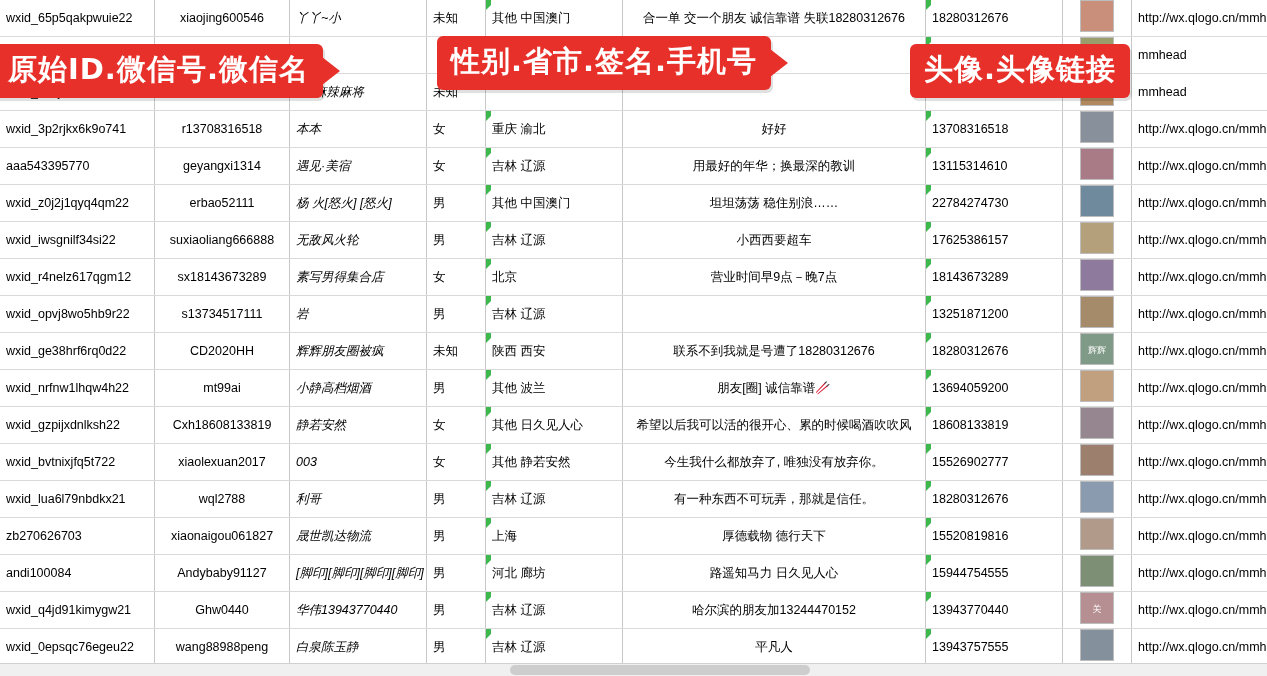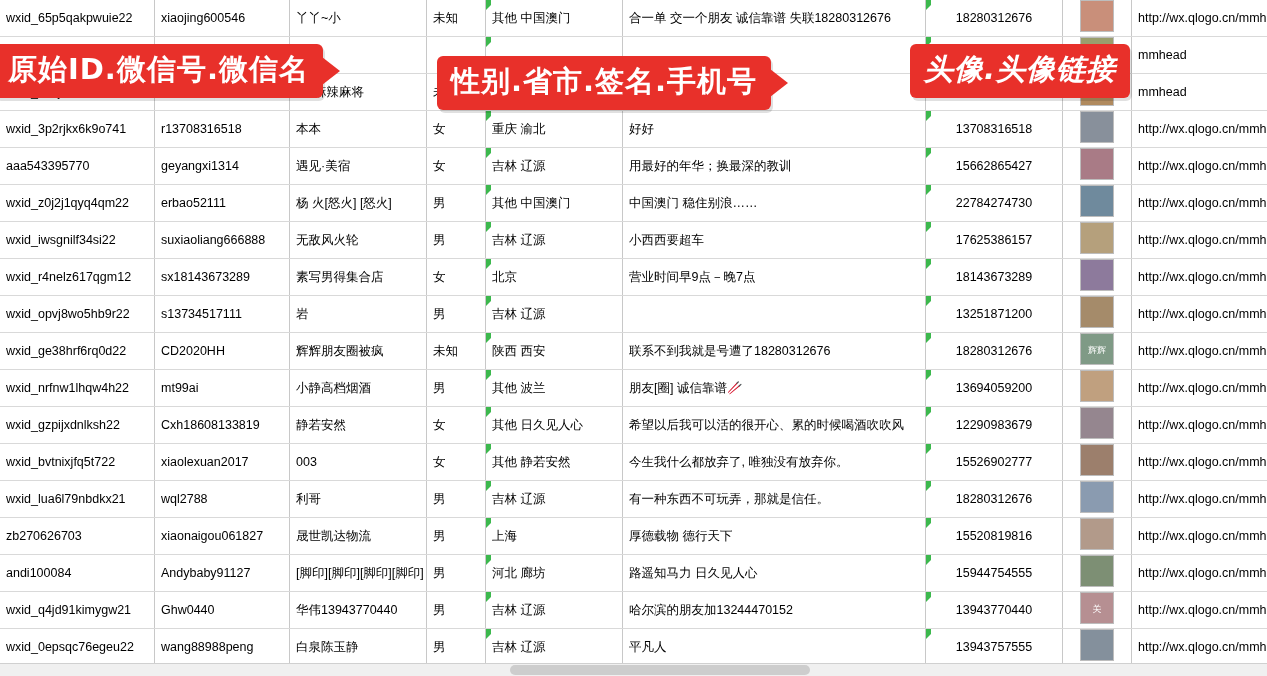--- a/index.html
+++ b/index.html
@@ -30,26 +30,26 @@
     border-right:1px solid #c8c8c8;
     border-bottom:1px solid #d9d9d9;
     vertical-align:middle;
     white-space:nowrap;
     overflow:hidden;
     font-size:12.5px;
     line-height:16px;
   }
   
   .c0{width:142px;}
-  .c1{width:122px;}
-  .c2{width:124px;}
+  .c1{width:122px;text-align:center;}
+  .c2{width:124px;font-style:italic;}
   .c3{width:46px;margin-left:47px;}
   .c4{width:124px;}
-  .c5{width:290px;}
-  .c6{width:124px;text-align:center;}
+  .c5{width:290px;text-align:center;}
+  .c6{width:124px;}
   .c7{width:56px;}
   .c8{width:239px;}
 
   td.avatar{
     padding:0;
     text-align:center;
     border-radius:17px;
   }
   .thumb{
     display:inline-block;
@@ -91,22 +91,22 @@
     font-weight:bold;
     font-size:29px;
     letter-spacing:1px;
     padding:6px 14px 8px 14px;
     border-radius:6px;
     box-shadow:2px 3px 0 rgba(0,0,0,0.12);
     white-space:nowrap;
     font-family:"DejaVu Sans","Liberation Sans",sans-serif;
   }
   #ribbon1{left:-6px;top:44px;}
-  #ribbon2{left:437px;top:56px;}
-  #ribbon3{left:910px;top:44px;font-style:italic;}
+  #ribbon2{left:437px;top:36px;}
+  #ribbon3{left:910px;top:44px;}
   .ribbon:after{
     content:"";
     position:absolute;
     right:-17px;top:13px;
     border-left:18px solid #e8302a;
     border-top:14px solid transparent;
     border-bottom:14px solid transparent;
   }
   #ribbon3:after{display:none;}
   
@@ -175,31 +175,31 @@
           <td class="c7 avatar"><div class="thumb" style="background: rgb(136, 144, 155);"><span></span></div></td>
           <td class="c8 url">http://wx.qlogo.cn/mmhead</td>
         </tr>
         <tr>
           <td class="c0">aaa543395770</td>
           <td class="c1">geyangxi1314</td>
           <td class="c2">遇见·美宿</td>
           <td class="c3">女</td>
           <td class="c4 gmark">吉林 辽源</td>
           <td class="c5">用最好的年华；换最深的教训</td>
-          <td class="c6 gmark">15662865427</td>
+          <td class="c6 gmark">13115314610</td>
           <td class="c7 avatar"><div class="thumb" style="background: rgb(169, 123, 134);"><span></span></div></td>
           <td class="c8 url">http://wx.qlogo.cn/mmhead</td>
         </tr>
         <tr>
           <td class="c0">wxid_z0j2j1qyq4qm22</td>
           <td class="c1">erbao52111</td>
           <td class="c2">杨 火[怒火] [怒火]</td>
           <td class="c3">男</td>
           <td class="c4 gmark">其他 中国澳门</td>
-          <td class="c5">中国澳门 稳住别浪……</td>
+          <td class="c5">坦坦荡荡 稳住别浪……</td>
           <td class="c6 gmark">22784274730</td>
           <td class="c7 avatar"><div class="thumb" style="background: rgb(111, 138, 157);"><span></span></div></td>
           <td class="c8 url">http://wx.qlogo.cn/mmhead</td>
         </tr>
         <tr>
           <td class="c0">wxid_iwsgnilf34si22</td>
           <td class="c1">suxiaoliang666888</td>
           <td class="c2">无敌风火轮</td>
           <td class="c3">男</td>
           <td class="c4 gmark">吉林 辽源</td>
@@ -252,21 +252,21 @@
           <td class="c7 avatar"><div class="thumb" style="background: rgb(192, 160, 127);"><span></span></div></td>
           <td class="c8 url">http://wx.qlogo.cn/mmhead</td>
         </tr>
         <tr>
           <td class="c0">wxid_gzpijxdnlksh22</td>
           <td class="c1">Cxh18608133819</td>
           <td class="c2">静若安然</td>
           <td class="c3">女</td>
           <td class="c4 gmark">其他 日久见人心</td>
           <td class="c5">希望以后我可以活的很开心、累的时候喝酒吹吹风</td>
-          <td class="c6 gmark">12290983679</td>
+          <td class="c6 gmark">18608133819</td>
           <td class="c7 avatar"><div class="thumb" style="background: rgb(149, 134, 143);"><span></span></div></td>
           <td class="c8 url">http://wx.qlogo.cn/mmhead</td>
         </tr>
         <tr>
           <td class="c0">wxid_bvtnixjfq5t722</td>
           <td class="c1">xiaolexuan2017</td>
           <td class="c2">003</td>
           <td class="c3">女</td>
           <td class="c4 gmark">其他 静若安然</td>
           <td class="c5">今生我什么都放弃了, 唯独没有放弃你。</td>

